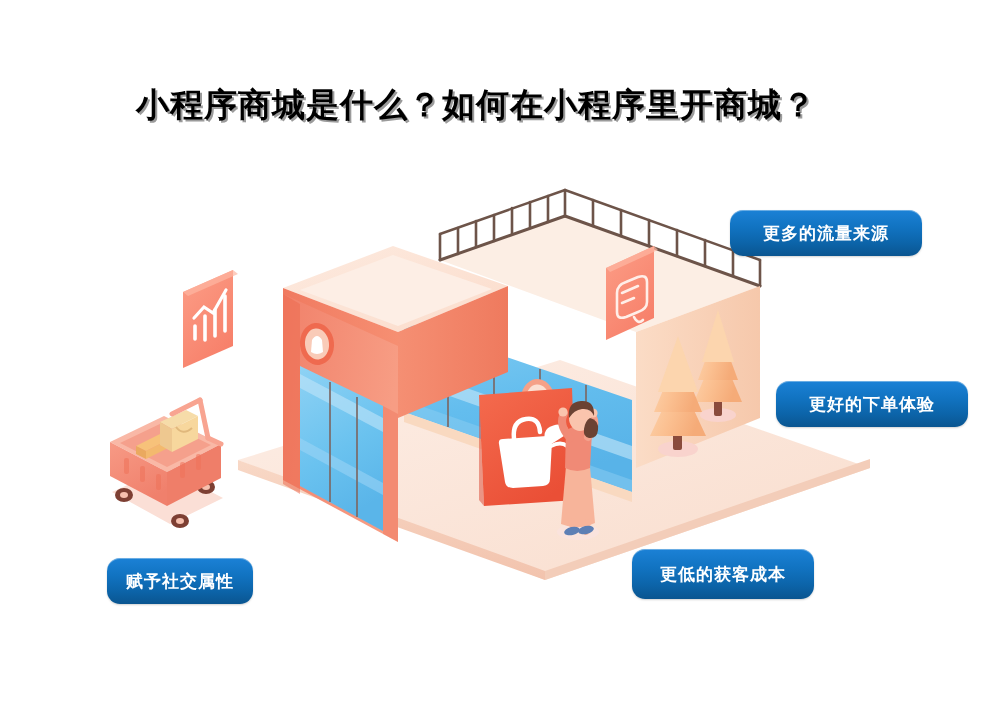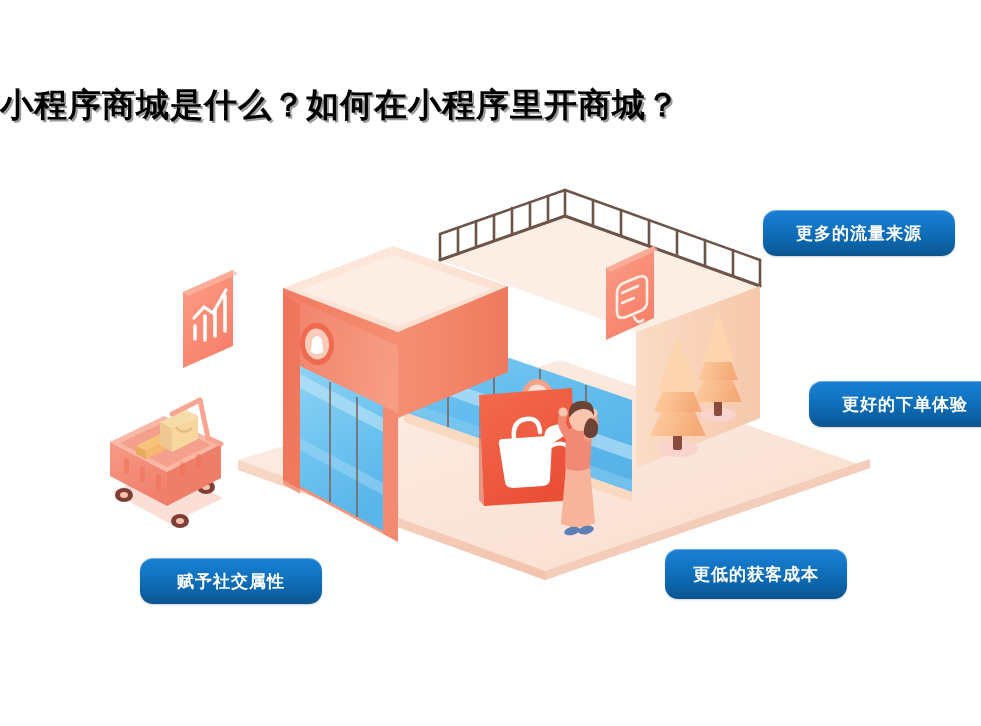--- a/index.html
+++ b/index.html
@@ -14,21 +14,21 @@
     overflow: hidden;
     font-family: "Liberation Sans", "DejaVu Sans", sans-serif;
   }
 
   
   .title {
     position: absolute;
     left: 0;
     top: 83px;
     width: 816px;
-    text-align: left;
+    text-align: right;
     font-size: 33px;
     font-weight: bold;
     color: #000000;
     letter-spacing: 1px;
     white-space: nowrap;
     text-shadow: 2px 2px 0 #9b9b9b;
     font-family: "DejaVu Sans", "Liberation Sans", sans-serif;
   }
 
   
@@ -40,26 +40,25 @@
     border-radius: 13px;
     color: #ffffff;
     font-size: 17px;
     font-weight: bold;
     letter-spacing: 1px;
     white-space: nowrap;
     background: linear-gradient(180deg, #1b81d6 0%, #1173c1 38%, #0c64a9 72%, #0a5590 100%);
     box-shadow: inset 0 1px 0 rgba(255,255,255,0.35),
                 0 1px 2px rgba(0,0,0,0.18);
     font-family: "DejaVu Sans", "Liberation Sans", sans-serif;
-    margin-left: 33px;
   }
   .bl-traffic   { left: 730px; top: 210px; width: 192px; height: 46px; }
   .bl-order     { left: 776px; top: 381px; width: 192px; height: 46px; }
   .bl-cost      { left: 632px; top: 549px; width: 182px; height: 50px; }
-  .bl-social    { left: 107px; top: 558px; width: 182px; height: 46px; }
+  .bl-social    { left: 107px; top: 558px; width: 146px; height: 46px; }
 
   
   .stage {
     position: absolute;
     left: 0;
     top: 150px;
     width: 981px;
     height: 430px;
   }
   .stage svg { display: block; }

